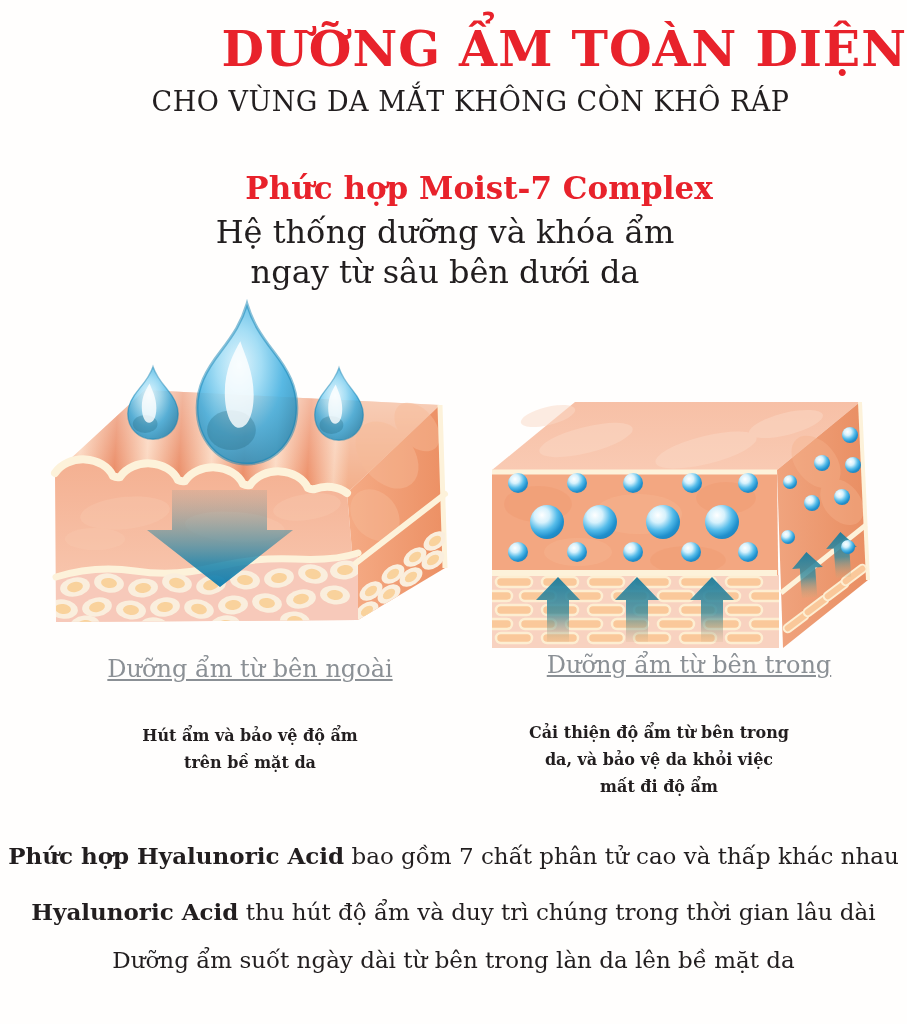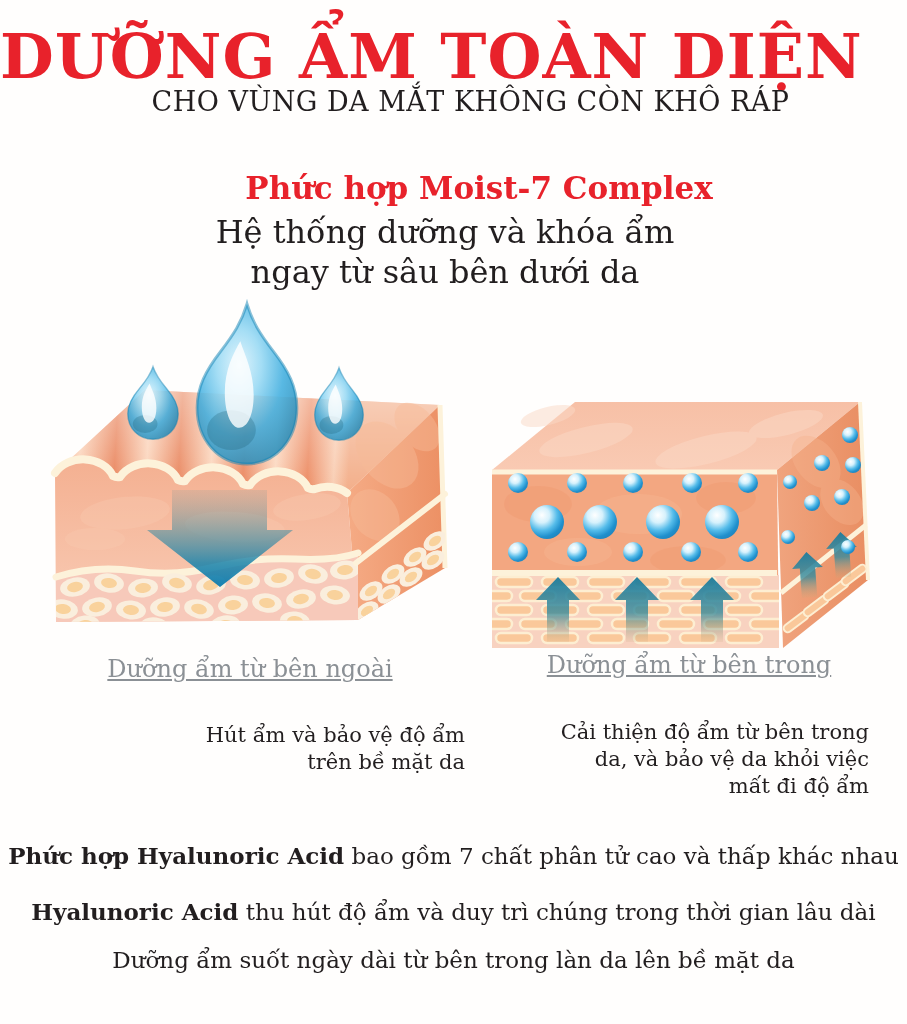--- a/index.html
+++ b/index.html
@@ -3,22 +3,22 @@
 <meta charset="utf-8">
 <style>
   html,body{margin:0;padding:0;background:#ffffff;}
   .poster{
     position:relative;width:907px;height:1024px;overflow:hidden;
     background:var(--page-bg,#fffefd);
     font-family:"DejaVu Serif","Liberation Serif",serif;
   }
   .abs{position:absolute;margin:0;}
   .page-title{
-    top:20px;left:0;width:907px;text-align:left;
-    font-size:62px;font-weight:700;letter-spacing:1px;
+    top:20px;left:0;width:907px;text-align:right;
+    font-size:49px;font-weight:700;letter-spacing:1px;
     color:var(--accent-red,#e8222b);
   }
   .page-subtitle{
     top:86px;left:0;width:907px;text-align:center;
     font-size:27px;font-weight:400;letter-spacing:.5px;
     color:var(--text-dark,#221e1f);
     padding-left:17px;
   }
   .complex-heading{
     top:170px;left:0;width:890px;text-align:center;
@@ -36,22 +36,22 @@
   .fig-left-svg{left:35px;top:295px;}
   .fig-right-svg{left:486px;top:392px;}
   .fig-caption{
     text-align:center;font-size:24px;
     color:var(--caption-gray,#8b9095);
     text-decoration:underline;
   }
   .caption-left{left:35px;top:655px;width:430px;}
   .caption-right{left:494px;top:651px;width:390px;}
   .fig-desc{
-    text-align:right;font-size:21px;line-height:27px;
-    color:var(--text-dark,#221e1f);white-space:pre-line;
+    text-align:center;font-size:16px;line-height:27px;
+    color:var(--text-dark,#221e1f);white-space:pre-line;font-weight:bold;
   }
   .desc-left{left:35px;top:722px;width:430px;}
   .desc-right{left:449px;top:719px;width:420px;}
   .footnote{
     left:0;width:907px;text-align:center;
     font-size:23px;color:var(--text-dark,#221e1f);
   }
   .footnote strong{font-weight:700;}
   .fn-1{top:842px;}
   .fn-2{top:898px;}

